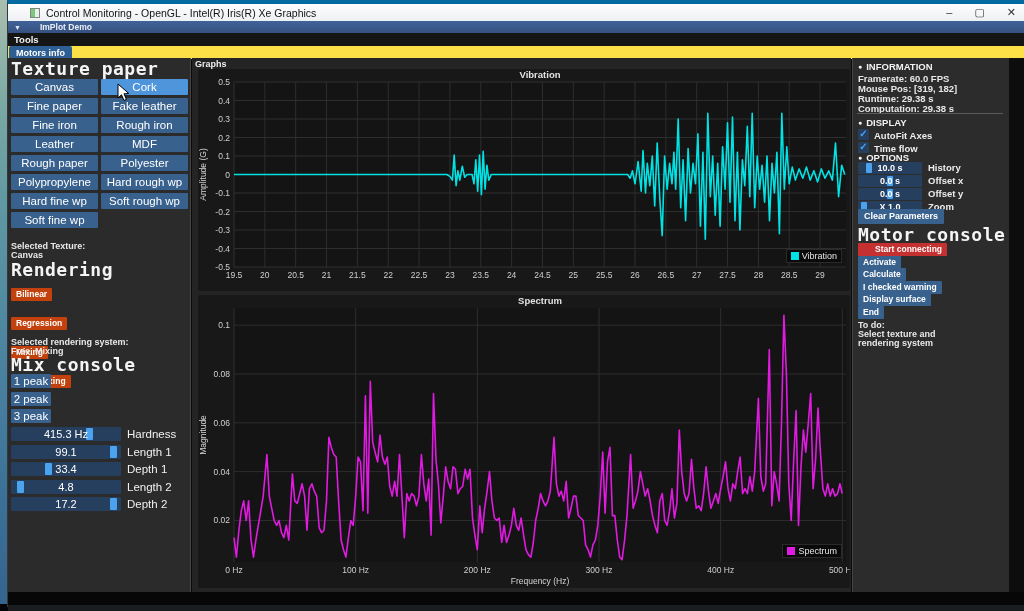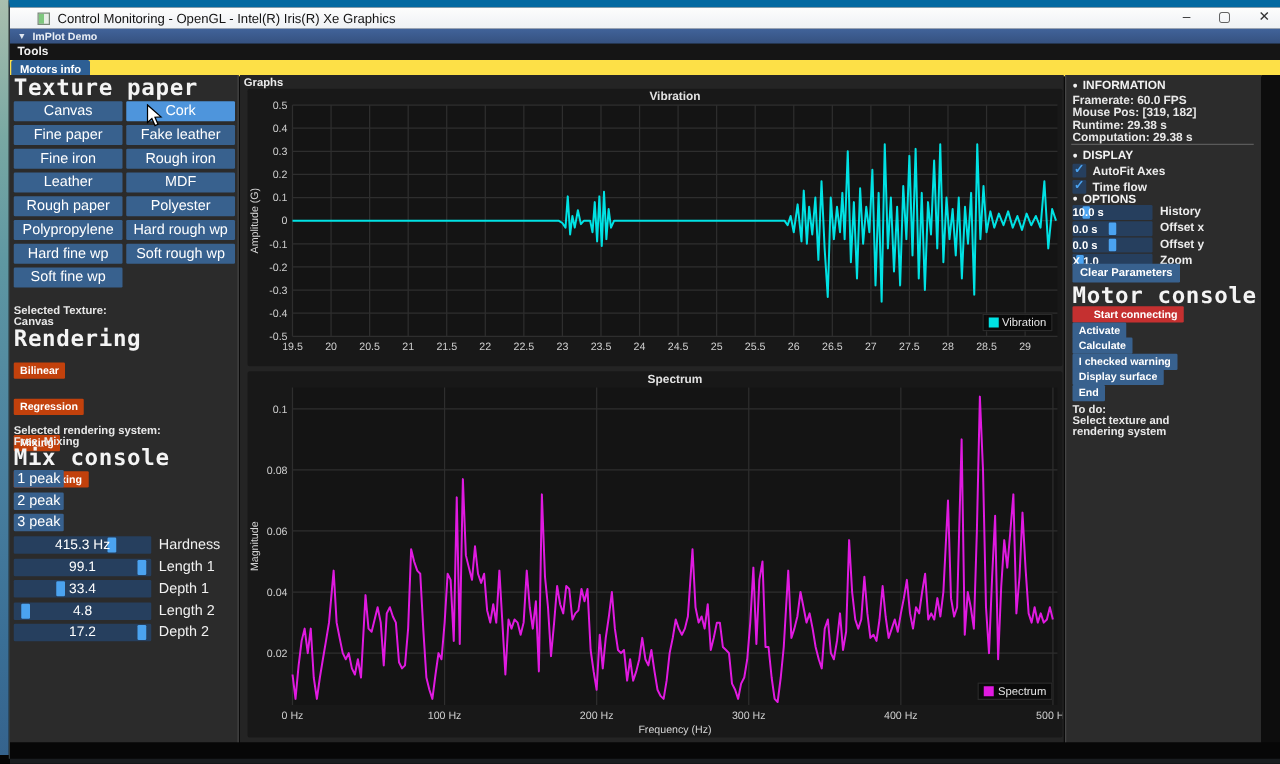--- a/index.html
+++ b/index.html
@@ -5,33 +5,33 @@
   * { margin:0; padding:0; box-sizing:border-box; }
   html,body { width:1024px; height:611px; overflow:hidden; background:#000; font-family:"Liberation Sans",sans-serif; }
   #stage { position:relative; width:1024px; height:611px; background:#050505; }
 
   
   #desktop { position:absolute; left:0; top:0; width:8px; height:604px;
     background:linear-gradient(180deg,#aabfae 0%,#79a8a3 18%,#5e97a2 35%,#4b82a0 60%,#3a6f96 85%,#35638d 100%); }
 
   
   #window { position:absolute; left:7px; top:0; width:1017px; height:607px; background:#0a0a0a;
-    border-top:6px solid #0369a1; border-left:1px solid #303a3e; }
+    border-top:4px solid #0369a1; border-left:1px solid #303a3e; }
 
   #titlebar { position:absolute; left:0; top:0; width:100%; height:17px;
     background:linear-gradient(180deg,#fdfdfd,#eef1f4); color:#131313; font-size:10.5px;
     display:flex; align-items:center; }
   #app-icon { width:10px; height:10px; margin:0 6px 0 22px; border:1px solid #7a8a7a;
     background:linear-gradient(90deg,#7ec87e 0 50%, #e8efe8 50% 100%); }
   .win-btns { position:absolute; right:8px; top:0; height:17px; display:flex; gap:22px; align-items:center; color:#333; font-size:11px; }
   .win-btn { cursor:default; line-height:17px; }
 
   #implot-header { position:absolute; left:0; top:17px; width:100%; height:12px;
     background:linear-gradient(180deg,#41639a,#35517f); color:#e9eef5; font-size:8.5px; font-weight:700;
-    display:flex; align-items:center; padding-left:6px; gap:5px; }
+    display:flex; align-items:center; padding-left:6px; gap:19px; }
   #implot-arrow { font-size:7px; color:#dfe6f0; }
   #menubar { position:absolute; left:0; top:29px; width:100%; height:13px; background:#151515;
     color:#f0f0f0; font-size:9.5px; font-weight:700; display:flex; align-items:center; padding-left:6px; }
   #tabbar { position:absolute; left:0; top:42px; width:100%; height:13px; background:#fde047; }
   #tab-motors { position:absolute; left:1px; top:0; height:13px; background:#2d5f94; color:#fff;
     font-size:9px; font-weight:700; padding:2px 7px 0 7px; border-radius:2px 2px 0 0; }
 
   #main { position:absolute; left:0; top:54px; width:100%; height:534px; }
 
   
@@ -65,21 +65,21 @@
   .rp-header { position:absolute; left:5px; font-size:9.5px; font-weight:700; color:#f2f2f2; white-space:nowrap; }
   .rp-header .bullet { font-size:7px; vertical-align:1px; margin-right:4px; }
   .rp-line { position:absolute; left:5px; font-size:9.5px; font-weight:700; color:#e8e8e8; white-space:nowrap; }
   #rp-sep { position:absolute; left:4px; top:55px; width:146px; height:1px; background:#5a5a5a; }
   .cb-row { position:absolute; left:5px; height:12px; }
   .cb-box { position:absolute; left:0; top:0; width:11px; height:11px; background:#263f5e; border-radius:1px; color:#4ba3f0; font-size:10px; font-weight:700; line-height:10px; text-align:center; }
   .cb-label { position:absolute; left:16px; top:1px; font-size:9.5px; font-weight:700; white-space:nowrap; }
   .opt-row { position:absolute; left:5px; height:12px; width:150px; }
   .opt-track { position:absolute; left:0; top:0; width:64px; height:12px; background:#263f5e; border-radius:1px; }
   .opt-grab { position:absolute; top:1px; width:6px; height:10px; background:#4ba3f0; border-radius:1px; }
-  .opt-val { position:absolute; left:0; top:0; width:64px; font-size:9px; font-weight:700; color:#fff; line-height:12px; }
+  .opt-val { position:absolute; left:0; top:0; width:64px; text-align:center; font-size:9px; font-weight:700; color:#fff; line-height:12px; }
   .opt-label { position:absolute; left:70px; top:0; font-size:9.5px; font-weight:700; line-height:12px; white-space:nowrap; }
   #clear-params { position:absolute; left:5px; top:151px; background:#38618e; color:#fff; font-size:9px; font-weight:700; padding:2px 6px 3px 6px; border-radius:1px; width:max-content; }
   .motor-btn { position:absolute; left:5px; background:#38618e; color:#fff; font-size:8.5px; font-weight:700; padding:1px 5px 2px 5px; border-radius:1px; width:max-content; white-space:nowrap; }
   .motor-btn.red { background:#c53030; }
 
   #far-right { position:absolute; left:1001px; top:0; width:16px; height:100%; background:#0d0d0d; }
 
   
   #bottom-black { position:absolute; left:0; top:588px; width:100%; height:19px; background:#070707; }
   #bottom-light { position:absolute; left:0; top:601px; width:100%; height:6px; background:#1a1d20; }

